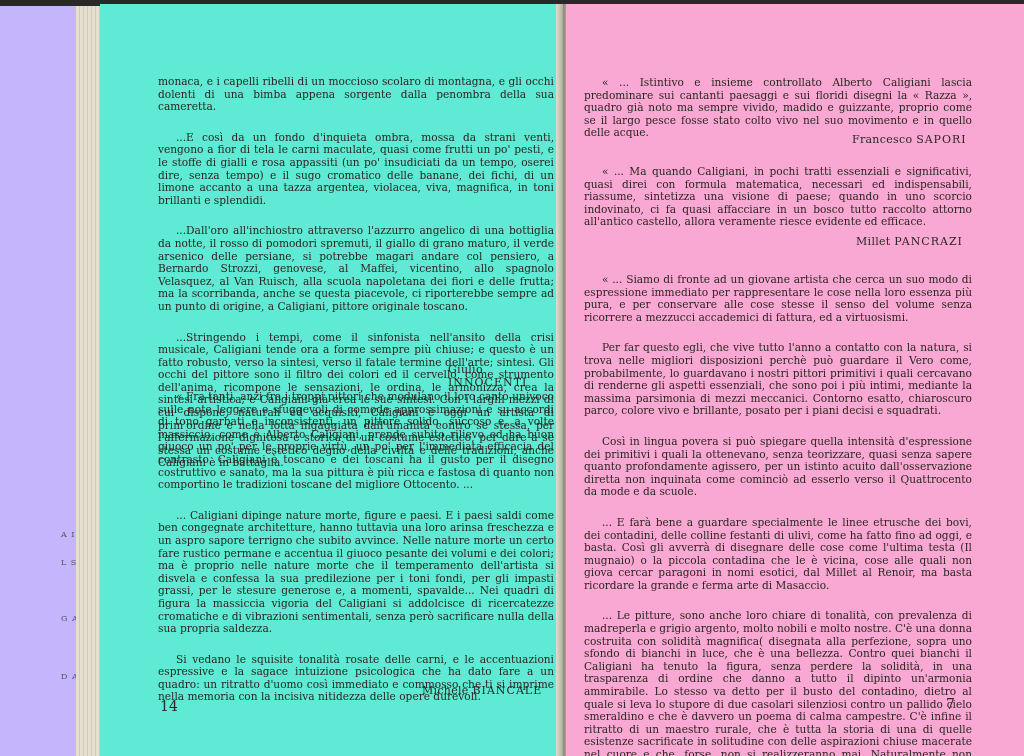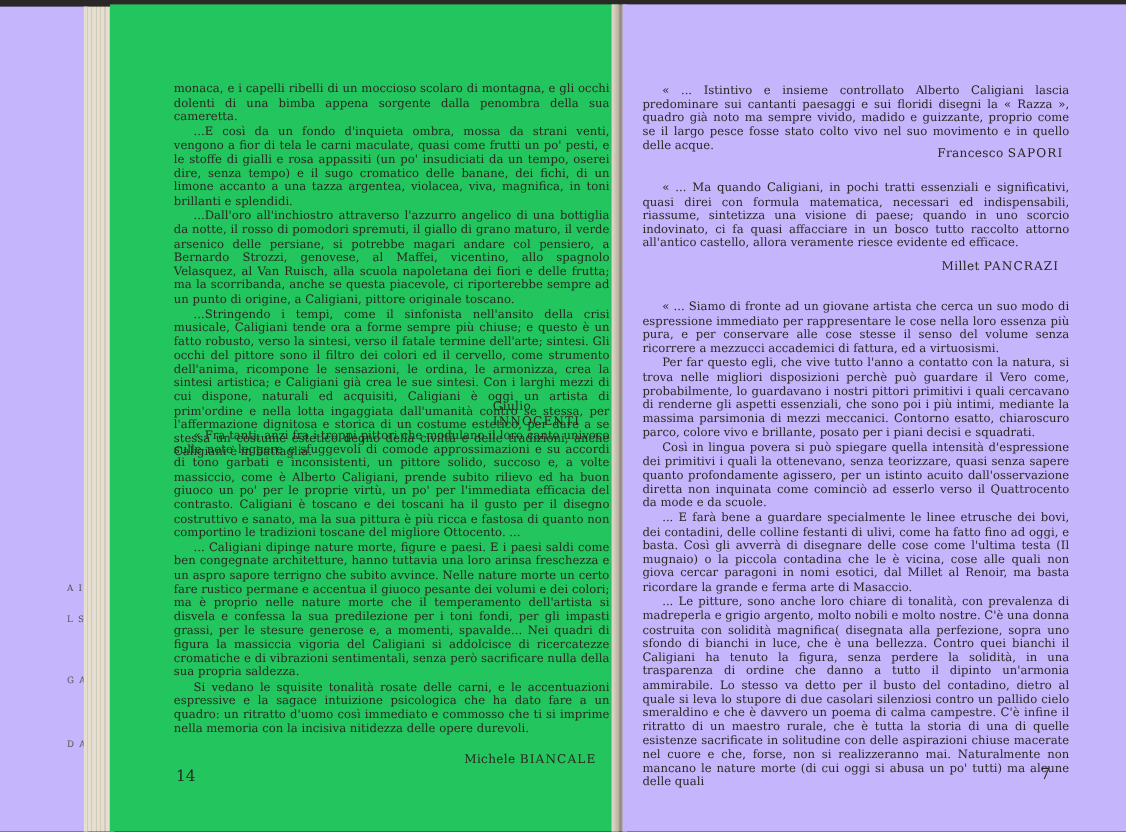--- a/index.html
+++ b/index.html
@@ -18,33 +18,33 @@
       position: absolute; left: 61px; font-size: 8px; color: #555; letter-spacing: 1px;
     }
     .page-edges {
       position: absolute; left: 76px; top: 6px; width: 28px; height: 750px;
       background: repeating-linear-gradient(90deg, #e6ded0 0px, #e6ded0 3px, #d2cab9 3px, #d2cab9 4px);
     }
     .page {
       position: absolute; top: 4px; height: 752px; background: #ebe5d6;
       color: #2a2620;
     }
-    .page.left { left: 100px; width: 462px; background: #22c55e; }
-    .page.right { left: 566px; width: 458px; background: #c4b5fd; }
+    .page.left { left: 100px; width: 462px; background: #5eead4; }
+    .page.right { left: 566px; width: 458px; background: #f9a8d4; }
     .gutter {
       position: absolute; left: 556px; top: 4px; width: 14px; height: 752px;
       background: linear-gradient(90deg, #e2dccd 0%, #b9b2a2 45%, #8e877a 55%, #d8d1c2 100%);
     }
     .text-block {
       position: absolute; font-size: 10.6px; line-height: 12.6px; text-align: justify;
       color: #2b2720;
     }
     .text-block p { margin: 0; text-indent: 18px; }
     .text-block p.noindent { text-indent: 0; }
-    .text-block p + p { margin-top: 1px; }
+    .text-block p + p { margin-top: 18px; }
     .signature {
       position: absolute; font-size: 11px; color: #2b2720; letter-spacing: 0.3px;
     }
     .signature .surname { letter-spacing: 1px; }
     .page-number { position: absolute; font-size: 14px; color: #2b2720; }
   </style>
 </head>
 <body>
 
 <div class="scan">

